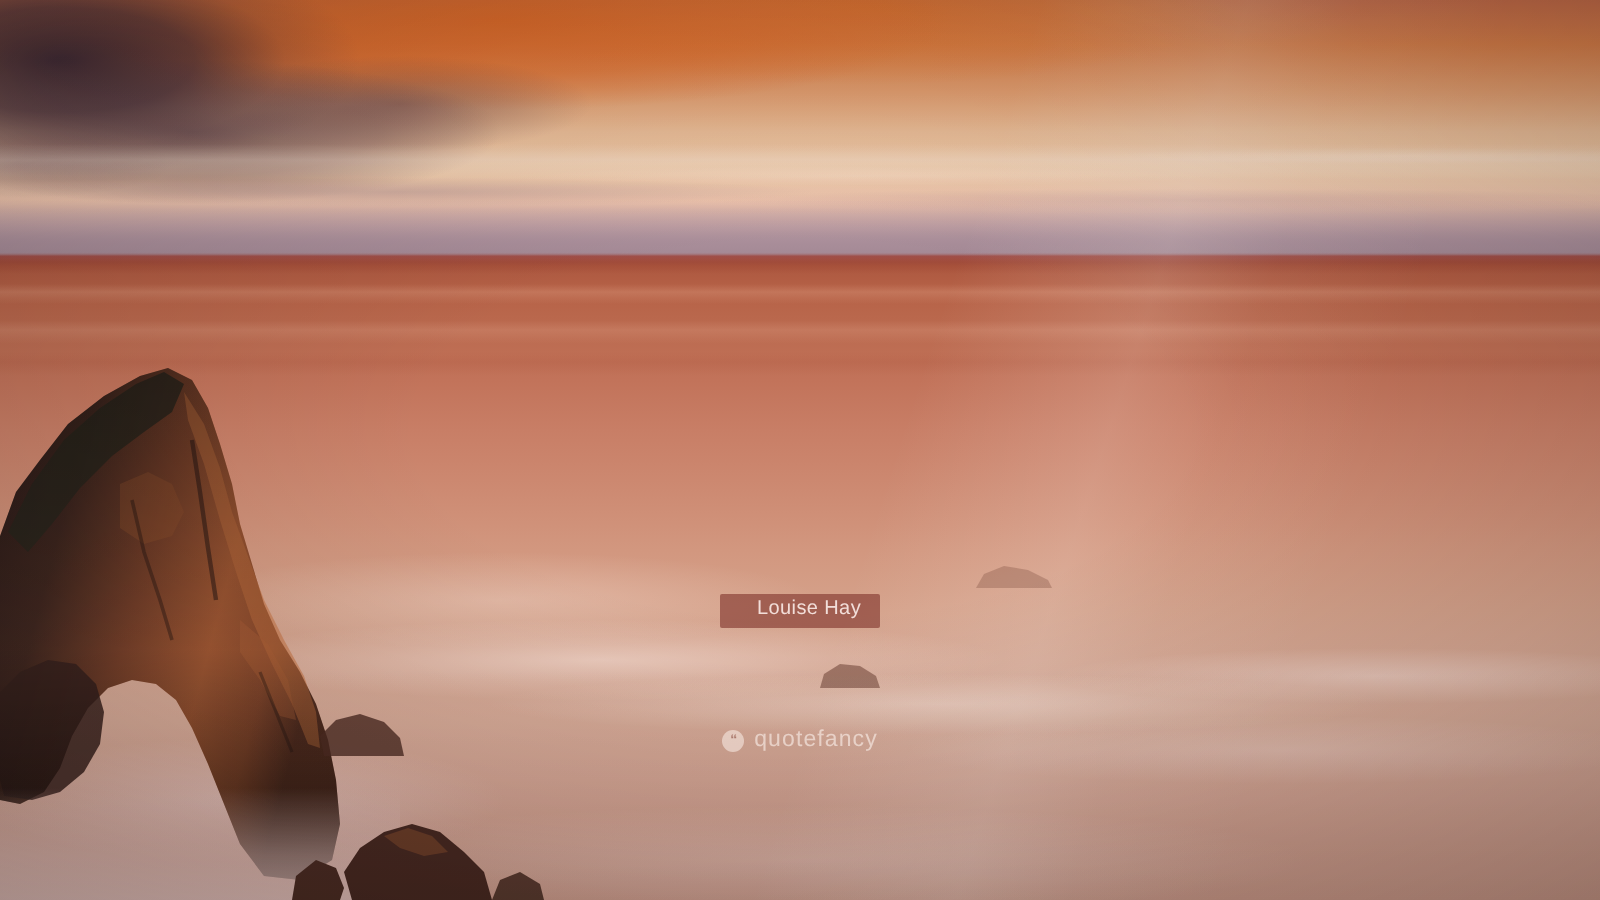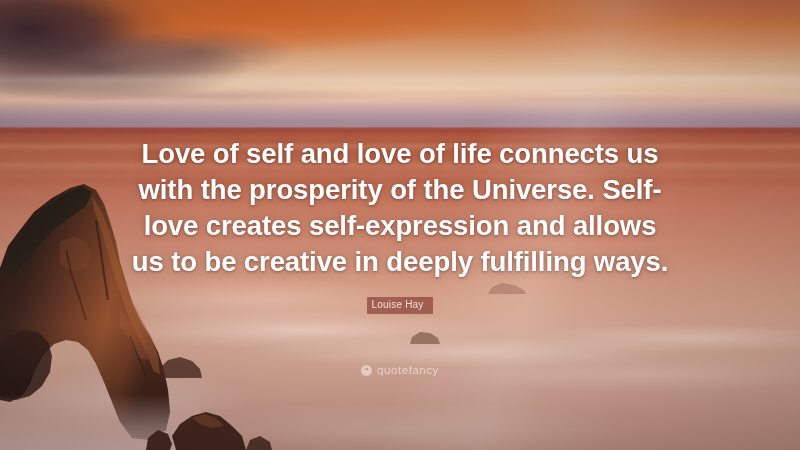--- a/index.html
+++ b/index.html
@@ -150,21 +150,21 @@
   
   .author {
     position: absolute;
     left: 0;
     top: 294px;
     width: 800px;
     text-align: center;
   }
   .author-chip {
     display: inline-block;
-    padding: 2px 9px 3px 4px;
+    padding: 2px 9px 3px 18px;
     background: rgba(122,44,38,0.58);
     color: #f2ded9;
     font-size: 10px;
     line-height: 12px;
     letter-spacing: 0.2px;
     border-radius: 1px;
   }
 
   
   .watermark {
@@ -285,24 +285,20 @@
   <svg class="pebble" style="left:406px; top:328px; width:42px; height:16px;" viewBox="0 0 42 16">
     <path d="M 4,16 L 6,9 L 14,4 L 24,5 L 32,10 L 34,16 Z" fill="#6d4235" opacity="0.55"></path>
   </svg>
 
   <svg class="pebble" style="left:486px; top:280px; width:46px; height:14px;" viewBox="0 0 46 14">
     <path d="M 2,14 L 6,7 L 16,3 L 28,5 L 38,10 L 40,14 Z" fill="#8a5a49" opacity="0.38"></path>
   </svg>
 
   <div class="layer vignette"></div>
 
-  <div class="quote">Love of self and love of life connects us
-with the prosperity of the Universe. Self-
-love creates self-expression and allows
-us to be creative in deeply fulfilling ways.</div>
 
   <div class="author">
     <span class="author-chip">Louise Hay</span>
   </div>
 
   <div class="watermark">
     <span class="wm-logo">
       <span>“</span>
     </span>
     <span class="wm-text">quotefancy</span>

